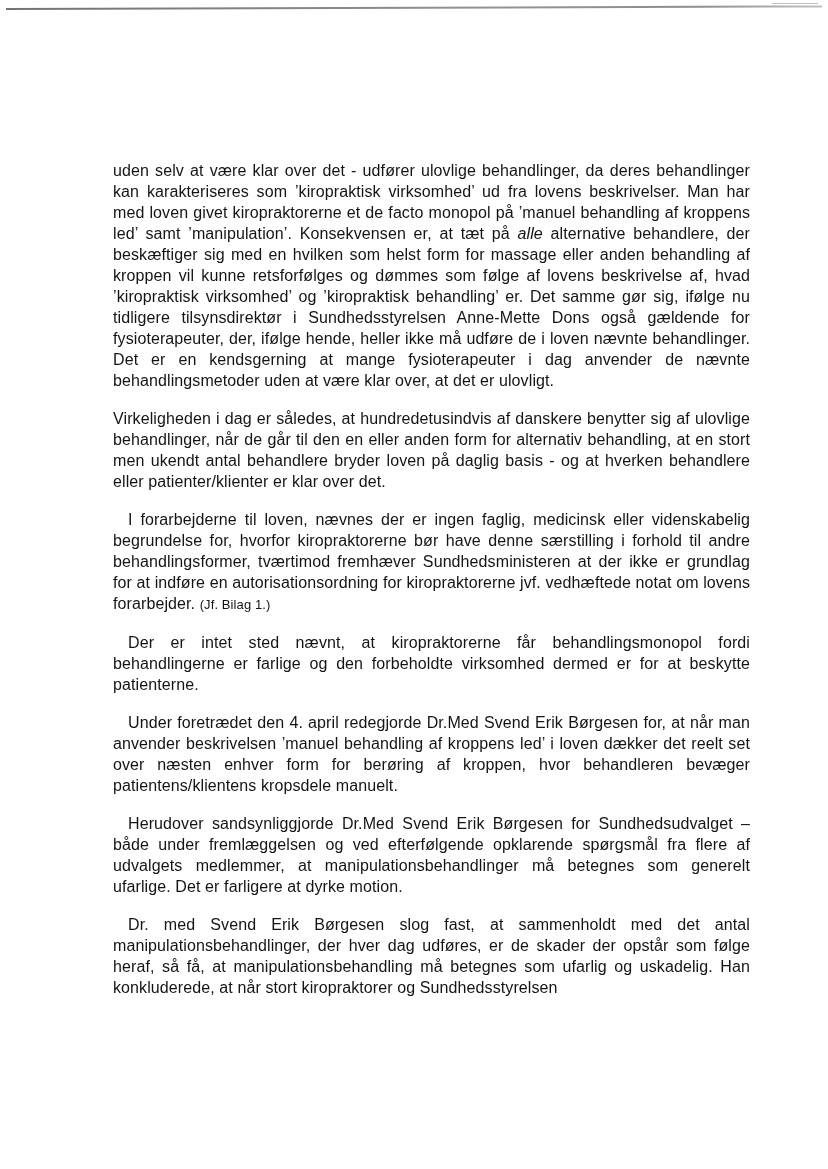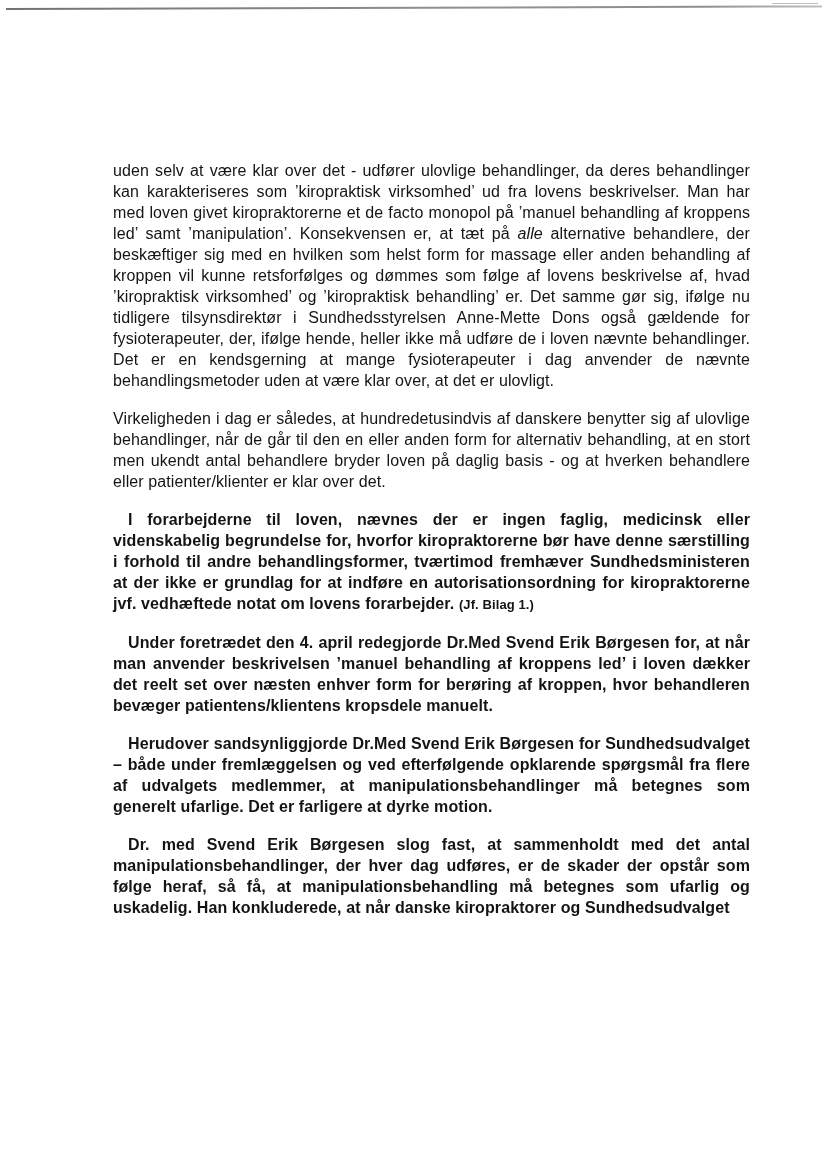--- a/index.html
+++ b/index.html
@@ -49,32 +49,32 @@
     font-size: 16px;
     line-height: 21px;
     text-align: justify;
     letter-spacing: 0.1px;
   }
   .text-block p {
     margin: 0 0 17px 0;
   }
   .text-block p.indent {
     text-indent: 15px;
-    font-weight: bold;
   }
   .seg-italic { font-style: italic; }
   .seg-small  { font-size: 13px; }
 </style>
 </head>
 <body>
 
 <div class="page">
   <div class="scan-line"></div>
   <div class="scan-speck"></div>
   <div class="text-block">
       <p><span>uden selv at være klar over det - udfører ulovlige behandlinger, da deres behandlinger kan karakteriseres som ’kiropraktisk virksomhed’ ud fra lovens beskrivelser. Man har med loven givet kiropraktorerne et de facto monopol på ’manuel behandling af kroppens led’ samt ’manipulation’. Konsekvensen er, at tæt på </span><span class="seg-italic">alle</span><span> alternative behandlere, der beskæftiger sig med en hvilken som helst form for massage eller anden behandling af kroppen vil kunne retsforfølges og dømmes som følge af lovens beskrivelse af, hvad ’kiropraktisk virksomhed’ og ’kiropraktisk behandling’ er. Det samme gør sig, ifølge nu tidligere tilsynsdirektør i Sundhedsstyrelsen Anne-Mette Dons også gældende for fysioterapeuter, der, ifølge hende, heller ikke må udføre de i loven nævnte behandlinger. Det er en kendsgerning at mange fysioterapeuter i dag anvender de nævnte behandlingsmetoder uden at være klar over, at det er ulovligt.</span></p>
       <p><span>Virkeligheden i dag er således, at hundredetusindvis af danskere benytter sig af ulovlige behandlinger, når de går til den en eller anden form for alternativ behandling, at en stort men ukendt antal behandlere bryder loven på daglig basis - og at hverken behandlere eller patienter/klienter er klar over det.</span></p>
       <p class="indent"><span>I forarbejderne  til loven, nævnes der er ingen faglig, medicinsk eller videnskabelig begrundelse for, hvorfor kiropraktorerne bør have denne særstilling i forhold til andre behandlingsformer, tværtimod fremhæver Sundhedsministeren at der ikke er grundlag for at indføre en autorisationsordning for kiropraktorerne jvf. vedhæftede notat om lovens forarbejder. </span><span class="seg-small">(Jf. Bilag 1.)</span></p>
+      <p class="indent"><span>Der er intet sted nævnt, at kiropraktorerne får behandlingsmonopol fordi behandlingerne er farlige og den forbeholdte virksomhed dermed er for at beskytte patienterne.</span></p>
       <p class="indent"><span>Under foretrædet den 4. april redegjorde Dr.Med Svend Erik Børgesen for, at når man anvender beskrivelsen ’manuel behandling af kroppens led’ i loven dækker det reelt set over næsten enhver form for berøring af kroppen, hvor behandleren bevæger patientens/klientens kropsdele manuelt.</span></p>
       <p class="indent"><span>Herudover sandsynliggjorde Dr.Med Svend Erik Børgesen for Sundhedsudvalget – både under fremlæggelsen og ved efterfølgende opklarende spørgsmål fra flere af udvalgets medlemmer, at manipulationsbehandlinger må betegnes som generelt ufarlige. Det er farligere at dyrke motion.</span></p>
-      <p class="indent"><span>Dr. med Svend Erik Børgesen slog fast, at sammenholdt med det antal manipulationsbehandlinger, der hver dag udføres, er de skader der opstår som følge heraf, så få, at manipulationsbehandling må betegnes som ufarlig og uskadelig. Han konkluderede, at når danske kiropraktorer og Sundhedsudvalget</span></p>
+      <p class="indent"><span>Dr. med Svend Erik Børgesen slog fast, at sammenholdt med det antal manipulationsbehandlinger, der hver dag udføres, er de skader der opstår som følge heraf, så få, at manipulationsbehandling må betegnes som ufarlig og uskadelig. Han konkluderede, at når stort kiropraktorer og Sundhedsstyrelsen</span></p>
     </div>
 </div>
 
 </body></html>

